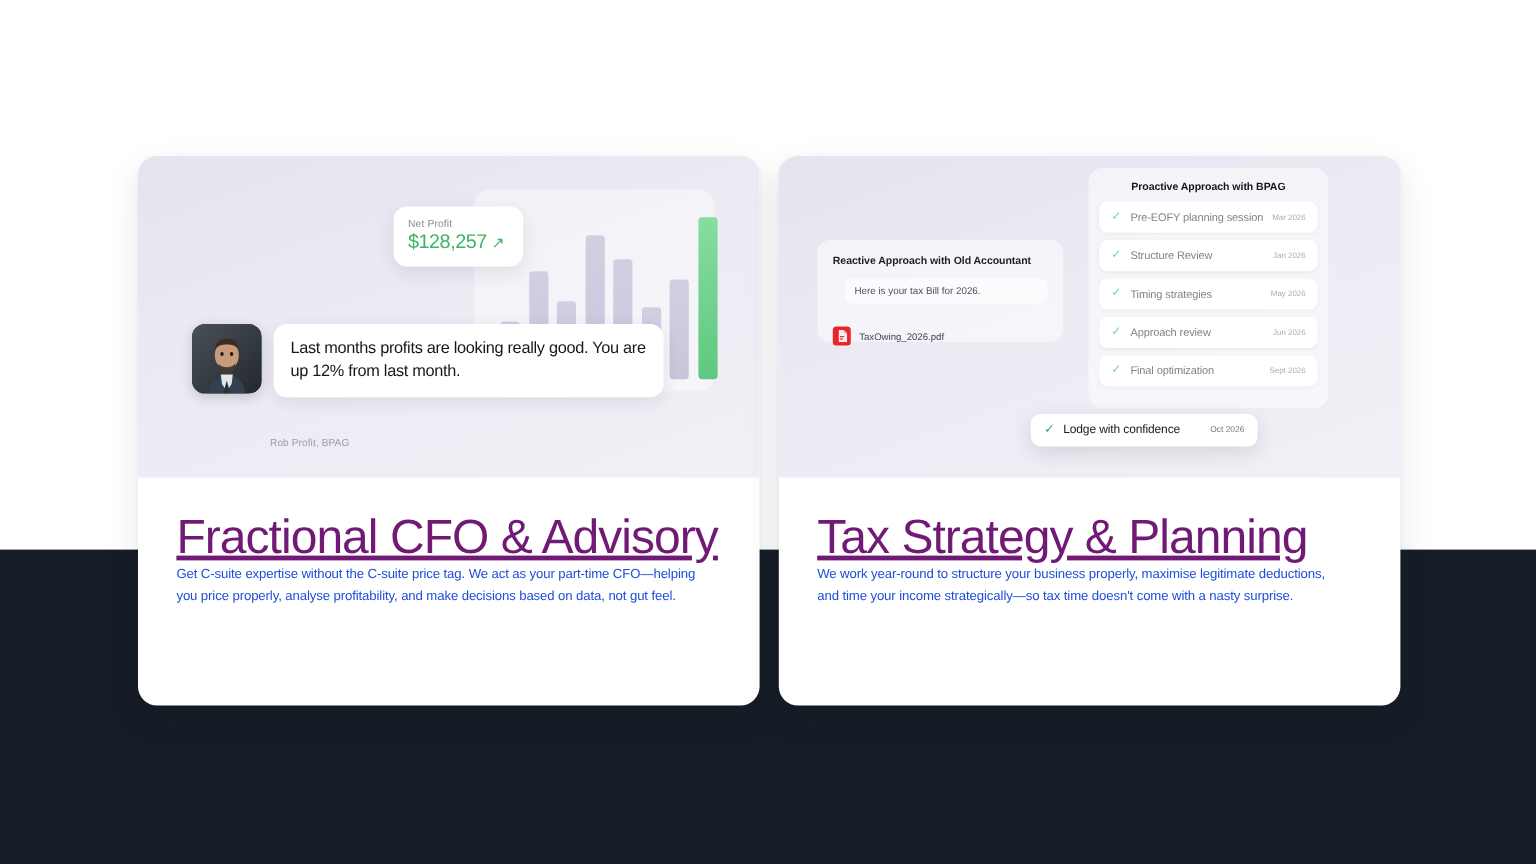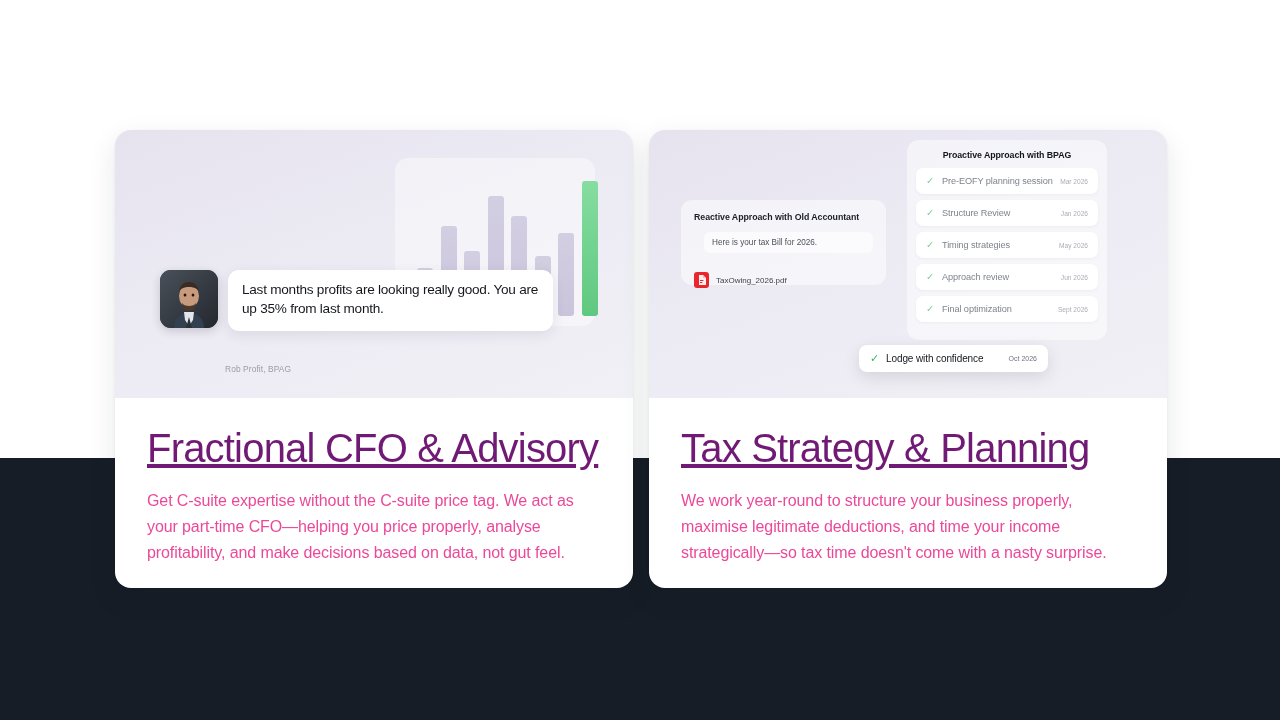--- a/index.html
+++ b/index.html
@@ -31,22 +31,22 @@
     position: relative; height: 268px; width: 100%;
     background: linear-gradient(160deg,#e6e3ef 0%, #eceaf3 45%, #f1f0f6 100%);
     overflow: hidden;
   }
   .card-body { padding: 28px 32px 0 32px; }
   .card-title {
     font-size: 40px; font-weight: 400; letter-spacing: -0.8px;
     color: #701a75; line-height: 1.12; white-space: nowrap; text-decoration: underline;
   }
   .card-desc {
-    margin-top: 17px; font-size: 16px; line-height: 1.63;
-    color: #ec4899; max-width: 442px; letter-spacing: -0.1px;
+    font-size: 11px; line-height: 1.63;
+    color: #1d4ed8; max-width: 442px; letter-spacing: -0.1px;
   }
 
   
   .chart-panel {
     position: absolute; left: 280px; top: 28px; width: 200px; height: 168px;
     background: rgba(255,255,255,.42); border-radius: 13px;
   }
   .bars { position: absolute; left: 0; top: 0; width: 200px; height: 168px; }
   .bar {
     position: absolute; bottom: 10px; width: 16px; border-radius: 3px;
@@ -154,20 +154,26 @@
             <div class="bar" style="left: 45.5px; height: 90px;"></div>
             <div class="bar" style="left: 69px; height: 65px;"></div>
             <div class="bar" style="left: 92.5px; height: 120px;"></div>
             <div class="bar" style="left: 116px; height: 100px;"></div>
             <div class="bar" style="left: 139.5px; height: 60px;"></div>
             <div class="bar" style="left: 163px; height: 83px;"></div>
             <div class="bar green" style="left: 186.5px; height: 135px;"></div>
           </div>
       </div>
 
+      <div class="netprofit">
+        <div class="np-label">Net Profit</div>
+        <div class="np-value">
+          <span>$128,257</span><span class="np-arrow">↗</span>
+        </div>
+      </div>
 
       <div class="avatar">
         <svg width="58" height="58" viewBox="0 0 58 58">
           <defs>
             <linearGradient id="bgp" x1="0" y1="0" x2="1" y2="1">
               <stop offset="0" stop-color="#4a5059"></stop>
                 <stop offset="1" stop-color="#23282f"></stop>
             </linearGradient>
           </defs>
           <rect width="58" height="58" fill="url(#bgp)"></rect>
@@ -175,21 +181,21 @@
           <path d="M24 42h10l-1 8-4 6-4-6z" fill="#e3e7ec"></path>
           <path d="M29 47l3 11h-6z" fill="#2b3138"></path>
           <ellipse cx="29" cy="26" rx="10" ry="12" fill="#c79b7c"></ellipse>
           <path d="M19 24c0-8 4-12 10-12s10 4 10 12c0-5-4-7-10-7s-10 2-10 7z" fill="#3a2c22"></path>
           <path d="M22 33c2 4 12 4 14 0 0 5-3 8-7 8s-7-3-7-8z" fill="#4a392c"></path>
           <ellipse cx="25" cy="25" rx="1.4" ry="1.6" fill="#20150f"></ellipse>
           <ellipse cx="33" cy="25" rx="1.4" ry="1.6" fill="#20150f"></ellipse>
         </svg>
       </div>
 
-      <div class="bubble" id="bubble-1">Last months profits are looking really good. You are up 35% from last month.</div>
+      <div class="bubble" id="bubble-1">Last months profits are looking really good. You are up 12% from last month.</div>
       <div class="attrib">Rob Profit, BPAG</div>
     </div>
 
     <div class="card-body">
       <div class="card-title">Fractional CFO &amp; Advisory</div>
       <div class="card-desc">Get C-suite expertise without the C-suite price tag. We act as your part-time CFO—helping you price properly, analyse profitability, and make decisions based on data, not gut feel.</div>
     </div>
   </div>
 
   <div class="card" id="card-right">

